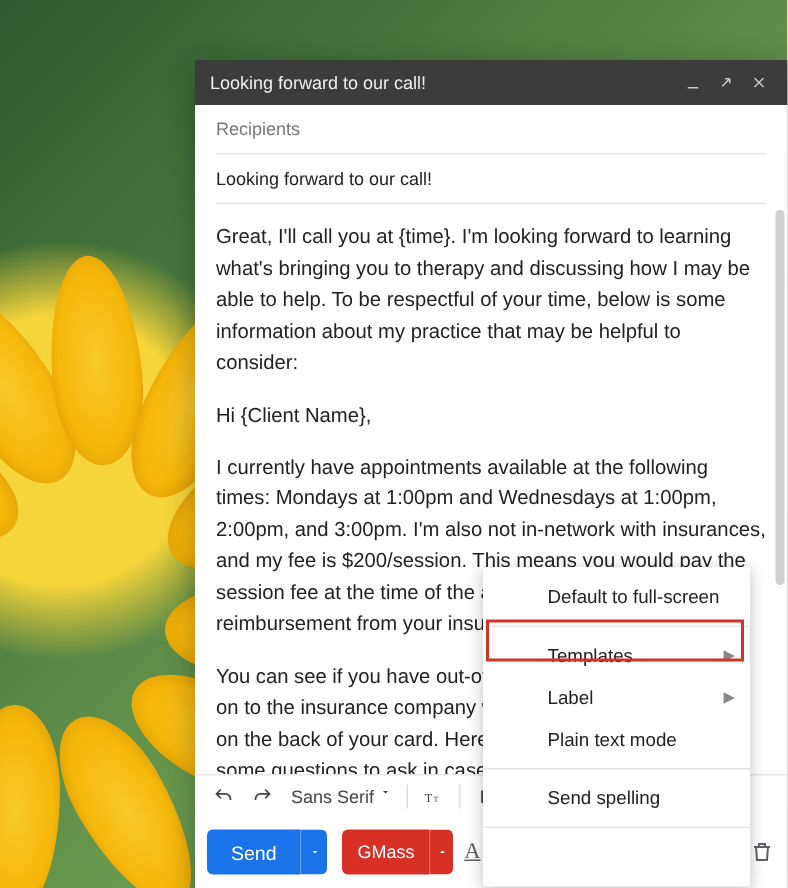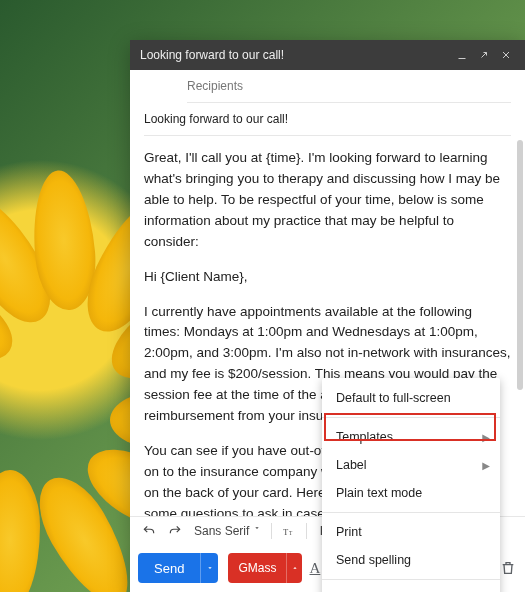--- a/index.html
+++ b/index.html
@@ -36,21 +36,20 @@
     font-size: 12px;
   }
   .titlebar .title { flex: 1; font-weight: 500; }
   .win-icon { width: 18px; height: 18px; display: inline-flex; align-items:center; justify-content:center; margin-left: 4px; cursor: pointer; color:#ccc; }
   .win-icon svg { width: 12px; height: 12px; }
   .fields { padding: 0 14px; }
   .recipients {
     font-size: 12px; color: #777;
     padding: 9px 0;
     border-bottom: 1px solid #e7e7e7;
-    margin-left: 43px;
   }
   .subject {
     font-size: 12px; color: #222;
     padding: 9px 0;
     border-bottom: 1px solid #e7e7e7;
   }
   .body-wrap { flex:1; position: relative; overflow: hidden; }
   .body-scroll {
     position:absolute; inset:0;
     padding: 12px 14px 0 14px;
@@ -125,20 +124,21 @@
     color:#222;
     padding: 6px 0;
     z-index: 50;
   }
   .menu-item {
     height: 28px;
     display:flex; align-items:center;
     padding: 0 14px;
     cursor:pointer;
     position:relative;
+    margin-left:29px;
   }
   .menu-item .arrow { position:absolute; right:10px; color:#888; font-size:10px;}
   .menu-divider { height:1px; background:#e5e5e5; margin:5px 0; }
   .menu-highlight {
     position:absolute;
     border: 2px solid #d93025;
     left: 324px; top: 413px;
     width: 172px; height: 28px;
     z-index: 60;
     pointer-events:none;
@@ -308,23 +308,20 @@
     </div>
     <div class="menu-item">
       <span>Label</span>
       <span class="arrow">▶</span>
     </div>
     <div class="menu-item">
       <span>Plain text mode</span>
     </div>
     <div class="menu-divider"></div>
     <div class="menu-item">
-      <span>Print</span>
-    </div>
-    <div class="menu-item">
       <span>Send spelling</span>
     </div>
     <div class="menu-divider"></div>
     <div class="menu-item">
       
     </div>
   </div>
 
   <div class="menu-highlight"></div>
 </div>

